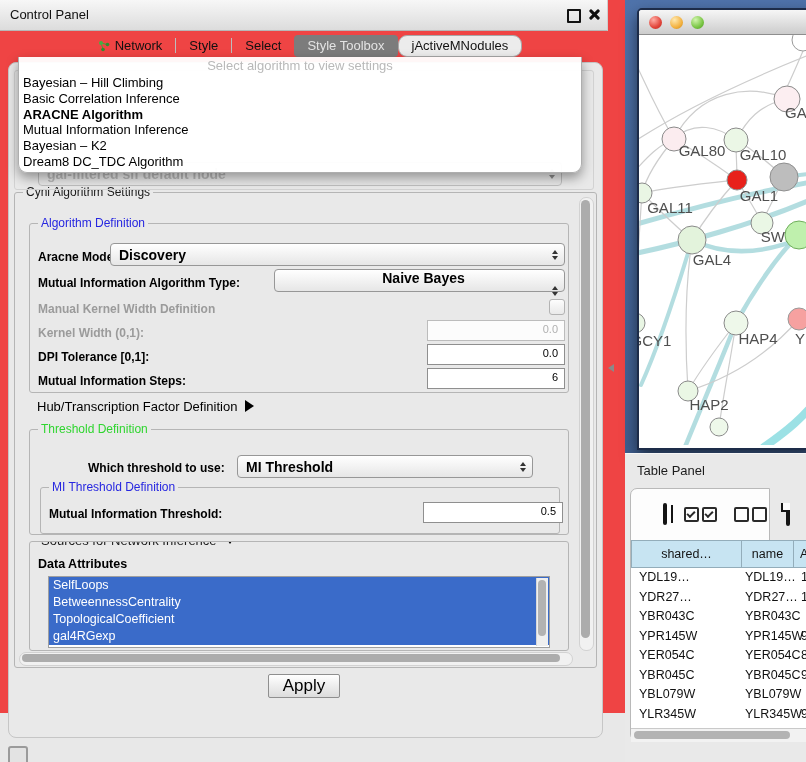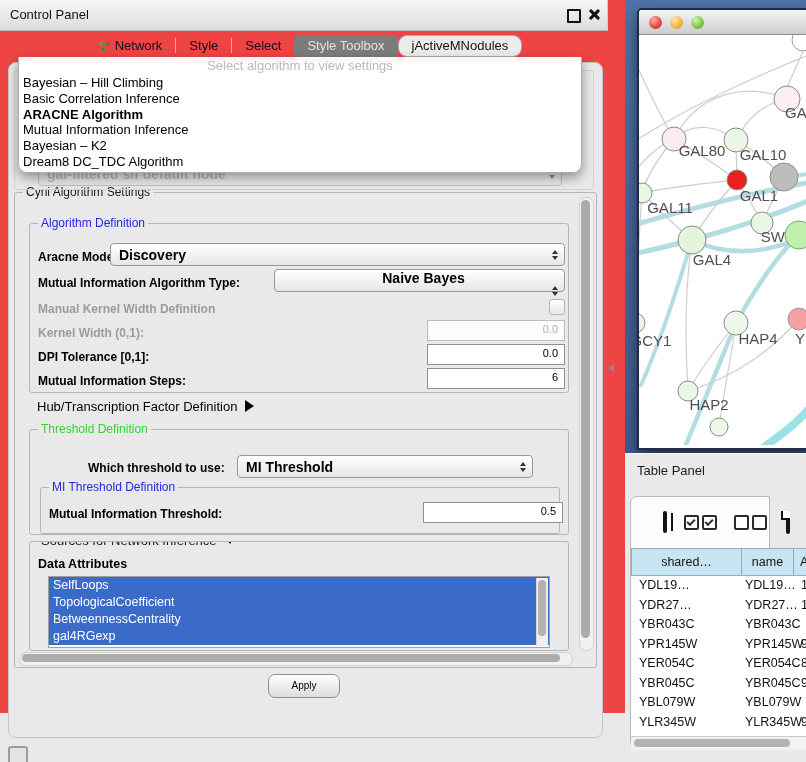--- a/index.html
+++ b/index.html
@@ -69,21 +69,21 @@
   .attr-item{height:17px;line-height:17px;padding-left:4px;font-size:12.5px;background:#3a6bc9;color:#fff;}
   .attr-scroll{position:absolute;right:1px;top:1px;width:11px;height:68px;background:#efefef;border-left:1px solid #d7d7d7;}
   .attr-scroll .thumb{position:absolute;left:1px;top:2px;width:8px;height:56px;background:#b2b2b2;border-radius:4px;}
 
   .vscroll{position:absolute;width:13px;background:#f1f1f1;border:1px solid #d2d2d2;border-radius:7px;}
   .vscroll .thumb{position:absolute;left:1px;width:9px;background:#acacac;border-radius:5px;}
   .hscroll{position:absolute;height:12px;background:#f1f1f1;border:1px solid #d2d2d2;border-radius:7px;}
   .hscroll .thumb{position:absolute;top:1px;height:8px;background:#acacac;border-radius:4px;}
 
   .apply-btn{position:absolute;left:268px;top:674px;width:70px;height:22px;line-height:21px;text-align:center;
-    background:linear-gradient(#ffffff,#dcdcdc);border:1px solid #8f8f8f;border-radius:7px;font-size:10px;color:#000;}
+    background:linear-gradient(#ffffff,#dcdcdc);border:1px solid #8f8f8f;border-radius:2px;font-size:17px;color:#000;}
 
   .bottom-tabs{position:absolute;left:0;top:708px;width:607px;display:flex;justify-content:center;}
   .btab{height:21px;line-height:21px;padding:0 15px;font-weight:700;font-size:13px;background:#fbfbfb;
     border-top:1px solid #9c9c9c;border-bottom:1px solid #9c9c9c;color:#111;}
   .btab:first-child{border-left:1px solid #9c9c9c;border-radius:6px 0 0 6px;}
   .btab:last-child{border-right:1px solid #9c9c9c;border-radius:0 6px 6px 0;}
   .btab.selected{background:#8b8b8b;color:#efefef;font-weight:400;border-color:#7e7e7e;}
   .btab-sep{width:1px;background:#aaa;}
 
   .splitter-arrow{position:absolute;left:608px;top:364px;width:0;height:0;
@@ -97,21 +97,21 @@
   .mac-titlebar{height:24px;background:linear-gradient(#f6f6f6,#cccccc);border-bottom:1px solid #8e8e8e;
     border-radius:3px 3px 0 0;display:flex;align-items:center;padding-left:10px;gap:8px;}
   .tl{width:13px;height:13px;border-radius:50%;}
   .tl.red{background:radial-gradient(circle at 35% 30%,#ffada5,#e2443a 60%,#b52d24);}
   .tl.yellow{background:radial-gradient(circle at 35% 30%,#ffe9b0,#f3b13f 60%,#c4861d);}
   .tl.green{background:radial-gradient(circle at 35% 30%,#d2f5ae,#79c544 60%,#4d9420);}
   .net-canvas{position:relative;width:171px;height:410px;overflow:hidden;background:#fff;}
 
   .table-section{position:absolute;left:625px;top:453px;width:181px;height:309px;background:#e9e9e9;border-top:1px solid #f6f6f6;}
   .tp-title{position:absolute;left:12px;top:9px;font-size:13px;color:#1c1c1c;}
-  .tp-card{position:absolute;left:5px;top:42px;width:140px;height:253px;background:#fdfdfd;
+  .tp-card{position:absolute;left:5px;top:34px;width:140px;height:253px;background:#fdfdfd;
     border:1px solid #b9b9b9;border-radius:7px 0 0 7px;box-sizing:border-box;}
   .tp-toolbar{position:absolute;left:0;top:0;width:100%;height:50px;display:flex;align-items:center;}
   .icon-gear{margin-left:16px;}
   .icon-cols{margin-left:16px;width:15px;height:18px;border:2.5px solid #141414;border-radius:2px;position:relative;}
   .icon-cols::after{content:"";position:absolute;left:5.5px;top:0;width:2.5px;height:100%;background:#141414;}
   .cb-pair{margin-left:17px;display:flex;gap:3px;}
   .cb{width:11px;height:11px;border:2px solid #2a2a2a;border-radius:2px;position:relative;}
   .cb.on::after{content:"";position:absolute;left:1px;top:2px;width:6px;height:3px;border-left:2px solid #2a2a2a;border-bottom:2px solid #2a2a2a;transform:rotate(-45deg);}
   .icon-doc{margin-left:19px;width:15px;height:19px;border:2px solid #141414;border-radius:2px;position:relative;background:#fff;}
   .icon-doc::after{content:"";position:absolute;right:-2px;top:-2px;width:7px;height:7px;background:#fdfdfd;border-left:2px solid #141414;border-bottom:2px solid #141414;}
@@ -224,22 +224,22 @@
         <div class="field" style="left:382px;top:14px;width:140px;height:21px;">0.5</div>
       </div>
     </div>
 
     <div class="group" style="left:14px;top:348px;width:538px;height:108px;overflow:hidden;">
       <span class="gtitle" style="font-size:13px;"><span>Sources for Network Inference</span><span class="tri-down"></span></span>
       <span class="lbl" style="left:8px;top:15px;font-size:12.5px;">Data Attributes</span>
       <div class="attr-list">
         <div id="attr-items">
             <div class="attr-item">SelfLoops</div>
+            <div class="attr-item">BetweennessCentrality</div>
             <div class="attr-item">TopologicalCoefficient</div>
-            <div class="attr-item">BetweennessCentrality</div>
             <div class="attr-item">gal4RGexp</div>
           </div>
         <div class="attr-scroll">
             <div class="thumb"></div>
           </div>
       </div>
     </div>
 
     <div class="vscroll" style="left:564px;top:4px;height:452px;">
       <div class="thumb" style="top:2px;height:438px;"></div>

